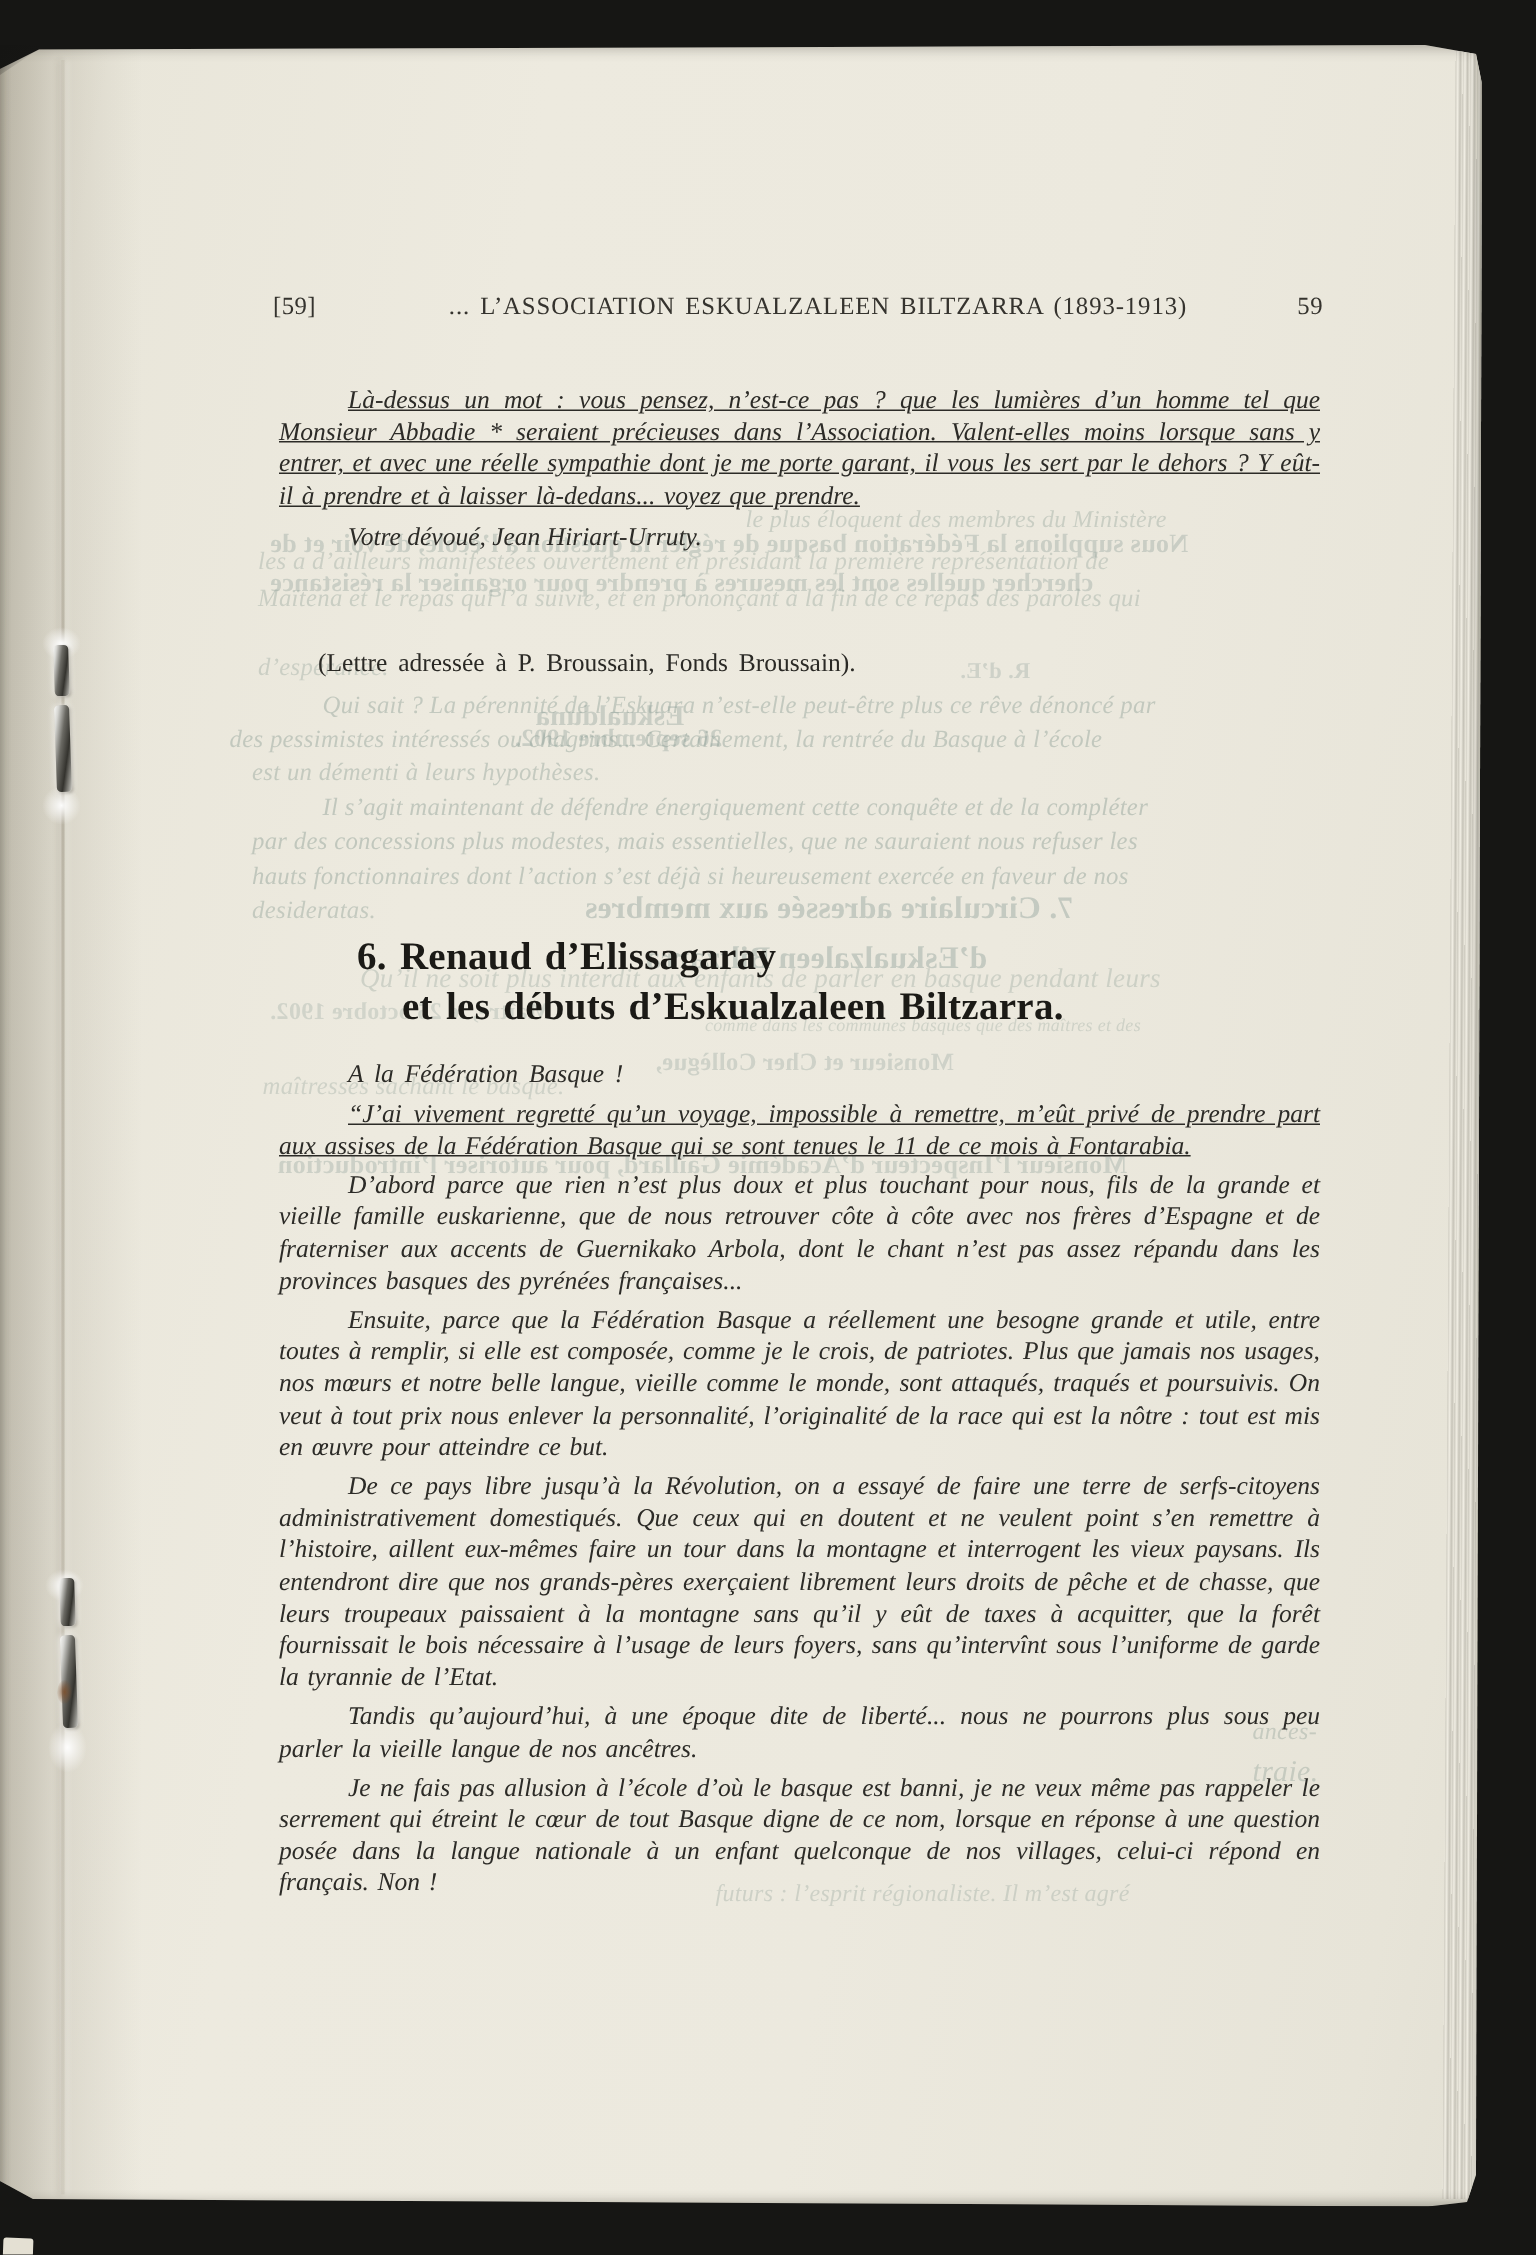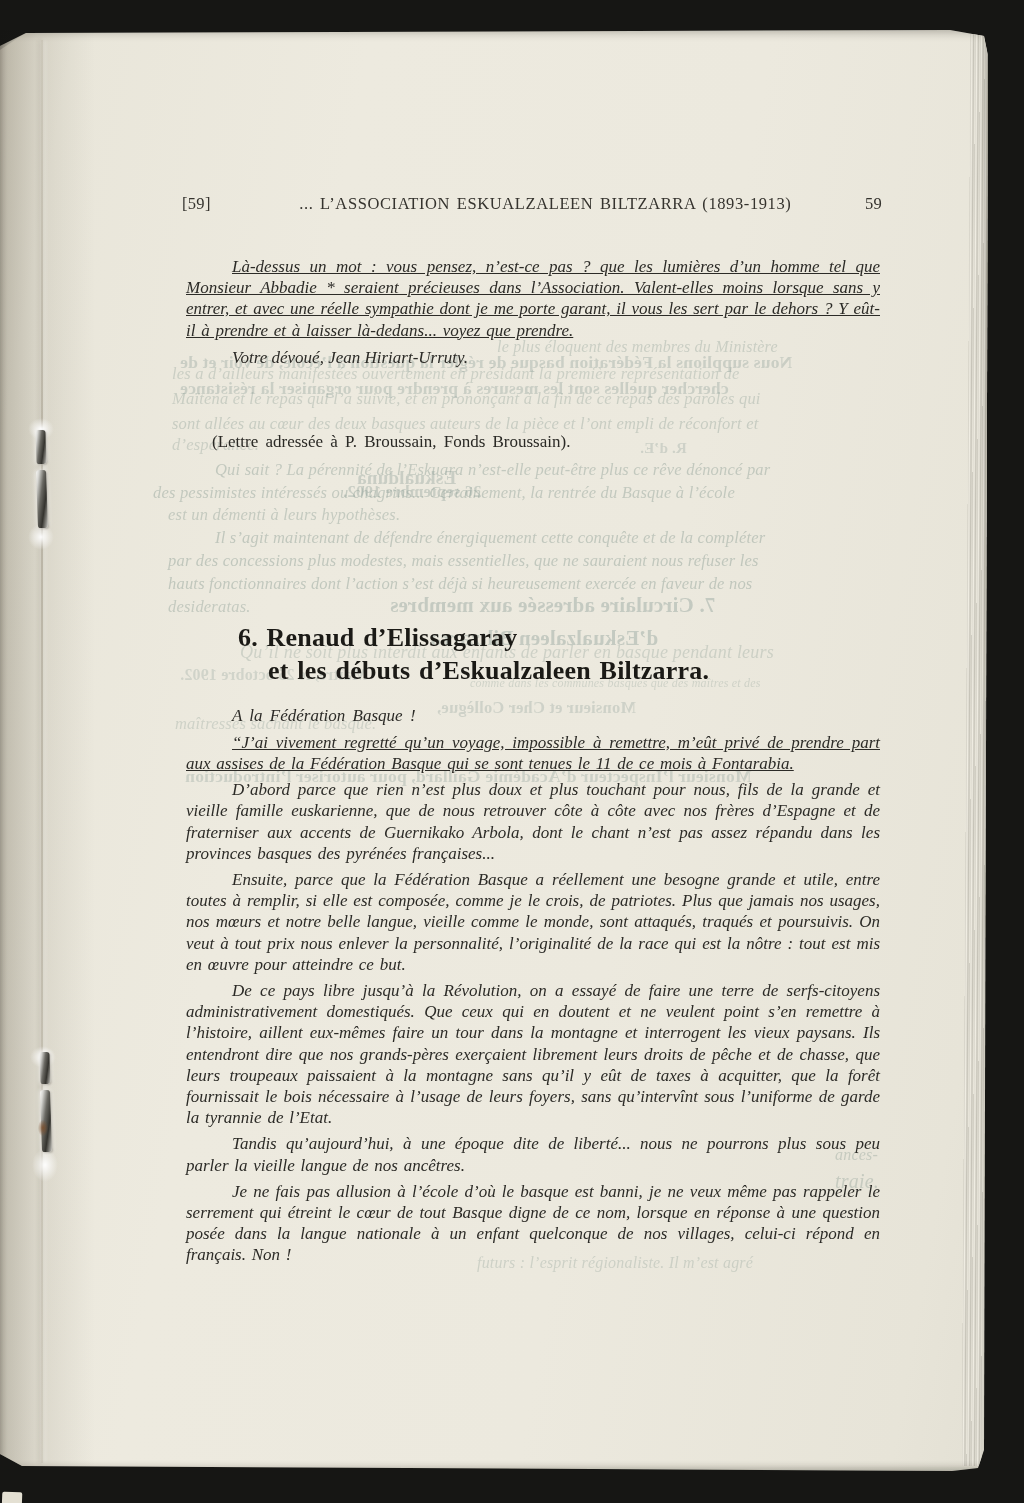--- a/index.html
+++ b/index.html
@@ -100,21 +100,20 @@
   .paragraphs .body-para:first-child{margin-top:6px;}
 </style>
 </head>
 <body>
 
 <div class="page">
   <div class="ghost-layer">
       <span class="ghost" style="left: 497px; top: 308px; font-size: 16px; opacity: 0.38; text-align: right;">le plus éloquent des membres du Ministère</span>
       <span class="ghost" style="left: 172px; top: 334px; font-size: 16.5px; opacity: 0.36;">les a d’ailleurs manifestées ouvertement en présidant la première représentation de</span>
       <span class="ghost" style="left: 172px; top: 359px; font-size: 16.5px; opacity: 0.38;">Maïtena et le repas qui l’a suivie, et en prononçant à la fin de ce repas des paroles qui</span>
-      <span class="ghost" style="left: 172px; top: 384px; font-size: 16.5px; opacity: 0.4;">sont allées au cœur des deux basques auteurs de la pièce et l’ont empli de réconfort et</span>
       <span class="ghost" style="left: 172px; top: 405px; font-size: 16.5px; opacity: 0.36;">d’espérance.</span>
       <span class="ghost" style="left: 215px; top: 430px; font-size: 16.5px; opacity: 0.46;">Qui sait ? La pérennité de l’Eskuara n’est-elle peut-être plus ce rêve dénoncé par</span>
       <span class="ghost" style="left: 153px; top: 453px; font-size: 16.5px; opacity: 0.46;">des pessimistes intéressés ou chagrins... Certainement, la rentrée du Basque à l’école</span>
       <span class="ghost" style="left: 168px; top: 475px; font-size: 16.5px; opacity: 0.44;">est un démenti à leurs hypothèses.</span>
       <span class="ghost" style="left: 215px; top: 498px; font-size: 16.5px; opacity: 0.48;">Il s’agit maintenant de défendre énergiquement cette conquête et de la compléter</span>
       <span class="ghost" style="left: 168px; top: 544px; font-size: 16.5px; opacity: 0.48;">hauts fonctionnaires dont l’action s’est déjà si heureusement exercée en faveur de nos</span>
       <span class="ghost" style="left: 168px; top: 521px; font-size: 16.5px; opacity: 0.48;">par des concessions plus modestes, mais essentielles, que ne sauraient nous refuser les</span>
       <span class="ghost" style="left: 168px; top: 567px; font-size: 16.5px; opacity: 0.44;">desideratas.</span>
       <span class="ghost" style="left: 240px; top: 612px; font-size: 18px; opacity: 0.34;">Qu’il ne soit plus interdit aux enfants de parler en basque pendant leurs</span>
       <span class="ghost" style="left: 470px; top: 646px; font-size: 12px; opacity: 0.32;">comme dans les communes basques que des maîtres et des</span>

